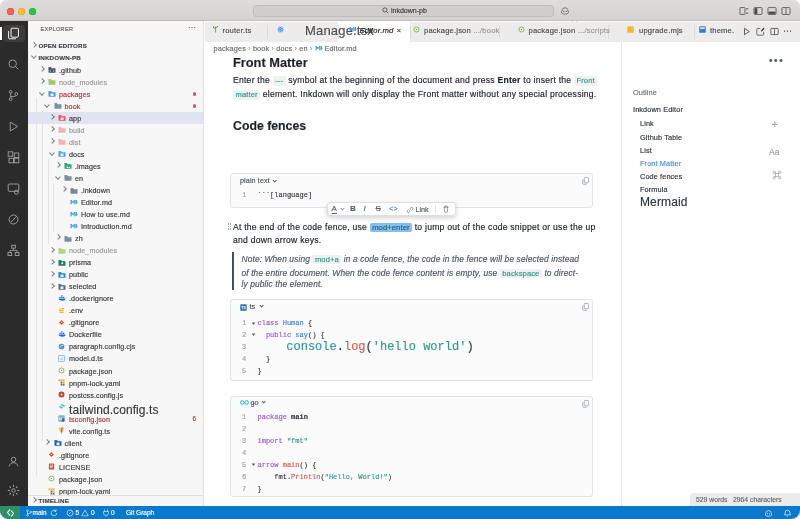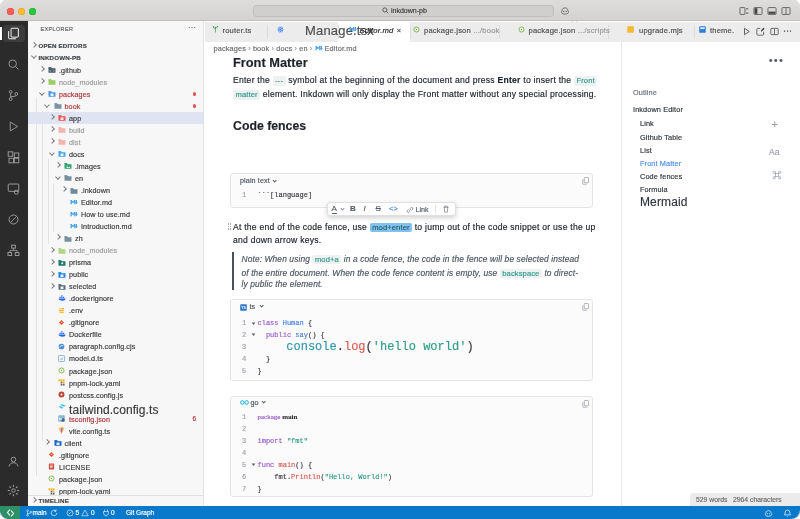--- a/index.html
+++ b/index.html
@@ -555,23 +555,23 @@
 <div class="a t" style="left:242px;top:413.0px;font-family:Liberation Mono,monospace;font-size:7px;line-height:8px;color:#9da3ab">1</div>
 <div class="a t" style="left:242px;top:424.9px;font-family:Liberation Mono,monospace;font-size:7px;line-height:8px;color:#9da3ab">2</div>
 <div class="a t" style="left:242px;top:436.9px;font-family:Liberation Mono,monospace;font-size:7px;line-height:8px;color:#9da3ab">3</div>
 <div class="a t" style="left:242px;top:448.8px;font-family:Liberation Mono,monospace;font-size:7px;line-height:8px;color:#9da3ab">4</div>
 <div class="a t" style="left:242px;top:460.8px;font-family:Liberation Mono,monospace;font-size:7px;line-height:8px;color:#9da3ab">5</div>
 <div class="a t" style="left:242px;top:472.7px;font-family:Liberation Mono,monospace;font-size:7px;line-height:8px;color:#9da3ab">6</div>
 <div class="a t" style="left:242px;top:484.6px;font-family:Liberation Mono,monospace;font-size:7px;line-height:8px;color:#9da3ab">7</div>
 <svg class="a" style="left:250.5px;top:462.3px" width="5" height="5" viewBox="0 0 8 8">
       <path d="M1 2.5h6L4 6.5z" fill="#5b6066"></path>
     </svg>
-<div class="a t" style="left:257.5px;top:413.0px;font-family:Liberation Serif, serif;font-size:7px;line-height:8px;color:#383a42"><span style="color:#9a5bcd">package</span> <b>main</b></div>
+<div class="a t" style="left:257.5px;top:413.0px;font-family:Liberation Mono, monospace;font-size:7px;line-height:8px;color:#383a42"><span style="color:#9a5bcd">package</span> <b>main</b></div>
 <div class="a t" style="left:257.5px;top:436.9px;font-family:Liberation Mono,monospace;font-size:7px;line-height:8px;color:#383a42"><span style="color:#9a5bcd">import</span> <span style="color:#2f9c88">"fmt"</span></div>
-<div class="a t" style="left:257.5px;top:460.8px;font-family:Liberation Mono,monospace;font-size:7px;line-height:8px;color:#383a42"><span style="color:#9a5bcd">func</span> <span style="color:#dd5b52">main</span>() {</div>
+<div class="a t" style="left:257.5px;top:460.8px;font-family:Liberation Mono,monospace;font-size:7px;line-height:8px;color:#383a42"><span style="color:#9a5bcd">arrow</span> <span style="color:#dd5b52">main</span>() {</div>
 <div class="a t" style="left:257.5px;top:472.7px;font-family:Liberation Mono,monospace;font-size:7px;line-height:8px;color:#383a42">&nbsp;&nbsp;&nbsp;&nbsp;fmt.<span style="color:#dd5b52">Println</span>(<span style="color:#2f9c88">"Hello, World!"</span>)</div>
 <div class="a t" style="left:257.5px;top:484.6px;font-family:Liberation Mono,monospace;font-size:7px;line-height:8px;color:#383a42">}</div>
 <div class="a" style="left:621px;top:42px;width:1px;height:464px;background:#e7e7e7"></div>
 <div class="a t" style="left:769px;top:54.5px;font-size:10px;letter-spacing:1.6px;color:#4e555e">•••</div>
 <div class="a t" style="left:633px;top:88.2px;font-size:7.3px;letter-spacing:.12px;line-height:9px;color:#6a737d">Outline</div>
 <div class="a t" style="left:633px;top:105.2px;font-size:7.3px;letter-spacing:.12px;line-height:9px;color:#30363d">Inkdown Editor</div>
 <div class="a t" style="left:640px;top:119.4px;font-size:7.3px;letter-spacing:.12px;line-height:9px;color:#30363d">Link</div>
 <div class="a t" style="left:640px;top:132.5px;font-size:7.3px;letter-spacing:.12px;line-height:9px;color:#30363d">Github Table</div>
 <div class="a t" style="left:640px;top:145.6px;font-size:7.3px;letter-spacing:.12px;line-height:9px;color:#30363d">List</div>
 <div class="a t" style="left:640px;top:158.7px;font-size:7.3px;letter-spacing:.12px;line-height:9px;color:#4b8fe4">Front Matter</div>

